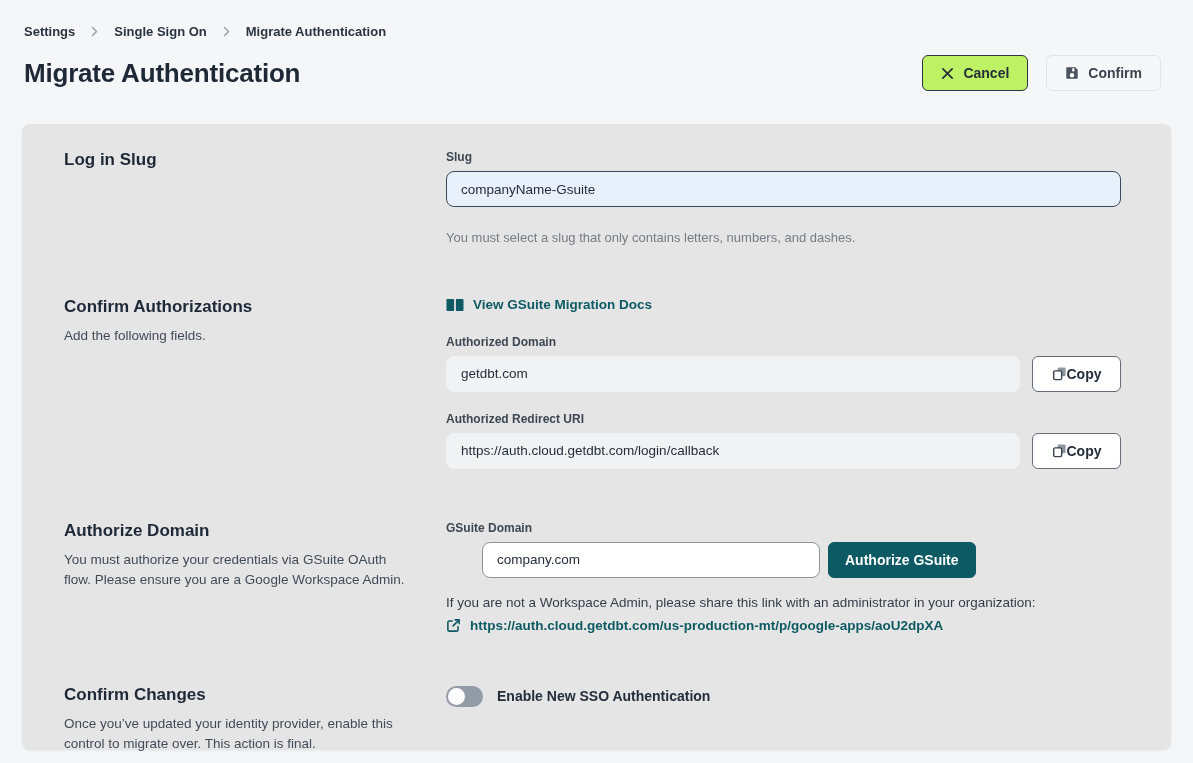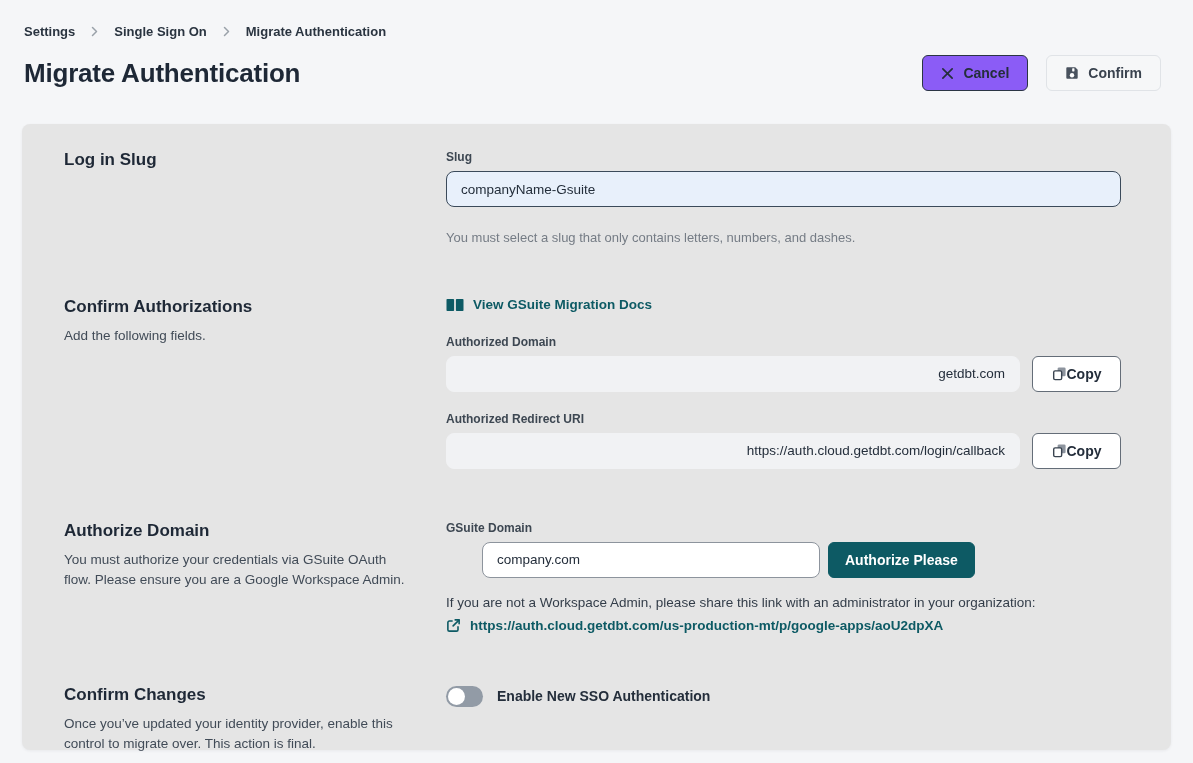--- a/index.html
+++ b/index.html
@@ -25,21 +25,21 @@
     font-size: 26px; font-weight: 700; color: #1e2836;
     letter-spacing: -0.2px; flex: 1;
   }
   .btn {
     display: inline-flex; align-items: center; justify-content: center;
     gap: 9px; height: 36px; border-radius: 6px;
     font-family: inherit; font-size: 14px; font-weight: 600;
     cursor: pointer; padding: 0 18px;
   }
   .btn-cancel {
-    background: #8b5cf6; border: 1px solid #2b3544; color: #242e3b;
+    background: #bef264; border: 1px solid #2b3544; color: #242e3b;
     margin-right: 18px;
   }
   .btn-confirm {
     background: #f6f7f8; border: 1px solid #e0e3e7; color: #39424e;
   }
   
   .card {
     margin: 33px 22px 0 22px;
     height: 626px;
     background: #e5e5e5;
@@ -61,21 +61,21 @@
   .text-input {
     width: 100%; height: 36px; border-radius: 8px;
     font-family: inherit; font-size: 13.5px; color: #242e3b;
     padding: 0 14px; outline: none;
   }
   .input-slug { background: #e8f0fb; border: 1px solid #3b4a5a; }
   .input-plain { background: #ffffff; border: 1px solid #8d949d; }
   .input-readonly { background: #f1f2f4; border: 1px solid #f1f2f4; }
   .help-text { margin-top: 23px; font-size: 13px; color: #757c85; }
   .field-row { display: flex; align-items: center; }
-  .field-row .text-input { flex: 1; text-align: right; }
+  .field-row .text-input { flex: 1; }
   .btn-copy {
     margin-left: 12px; width: 89px; flex-shrink: 0;
     background: #ffffff; border: 1px solid #646d78; color: #242e3b;
     gap: 0; padding: 0 10px;
   }
   .docs-link, .admin-link {
     display: inline-flex; align-items: center; gap: 9px;
     color: #0d5a64; font-weight: 700; font-size: 13.5px;
     cursor: pointer; text-decoration: none;
   }
@@ -205,21 +205,21 @@
   <section class="section">
     <div class="section-left">
       <h2 class="section-heading">Authorize Domain</h2>
       <p class="section-desc">You must authorize your credentials via GSuite OAuth flow. Please ensure you are a Google Workspace Admin.</p>
     </div>
     <div class="section-right">
       <div class="field-label">GSuite Domain</div>
       <div class="gsuite-row">
         <input class="text-input input-plain input-gsuite" type="text" value="company.com" style="">
         <button class="btn btn-teal">
-          <span>Authorize Please</span>
+          <span>Authorize GSuite</span>
         </button>
       </div>
       <div class="admin-note">If you are not a Workspace Admin, please share this link with an administrator in your organization:</div>
       <div class="admin-link-row">
         <span class="icon">
           <svg width="15" height="15" viewBox="0 0 16 16" fill="none" stroke="#0d5a64" stroke-width="1.7" stroke-linecap="round" stroke-linejoin="round">
               <path d="M6.5 3.2H3.6A1.6 1.6 0 0 0 2 4.8v7.6A1.6 1.6 0 0 0 3.6 14h7.6a1.6 1.6 0 0 0 1.6-1.6V9.5"></path>
               <path d="M9.8 2H14v4.2"></path>
               <path d="M13.8 2.2L7.6 8.4"></path>
             </svg>

